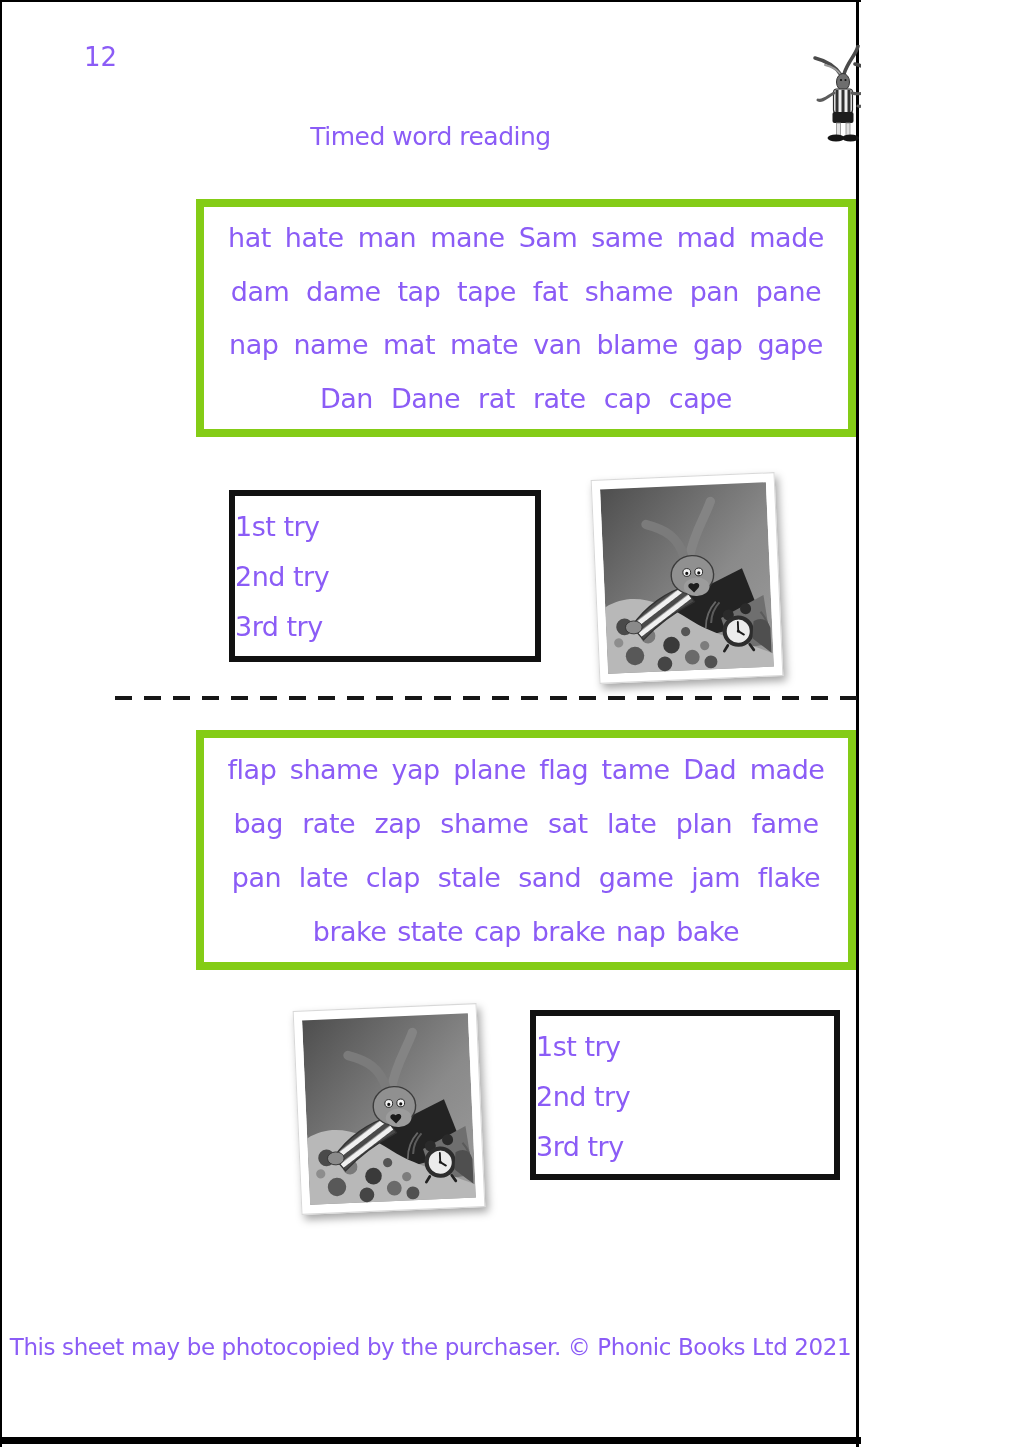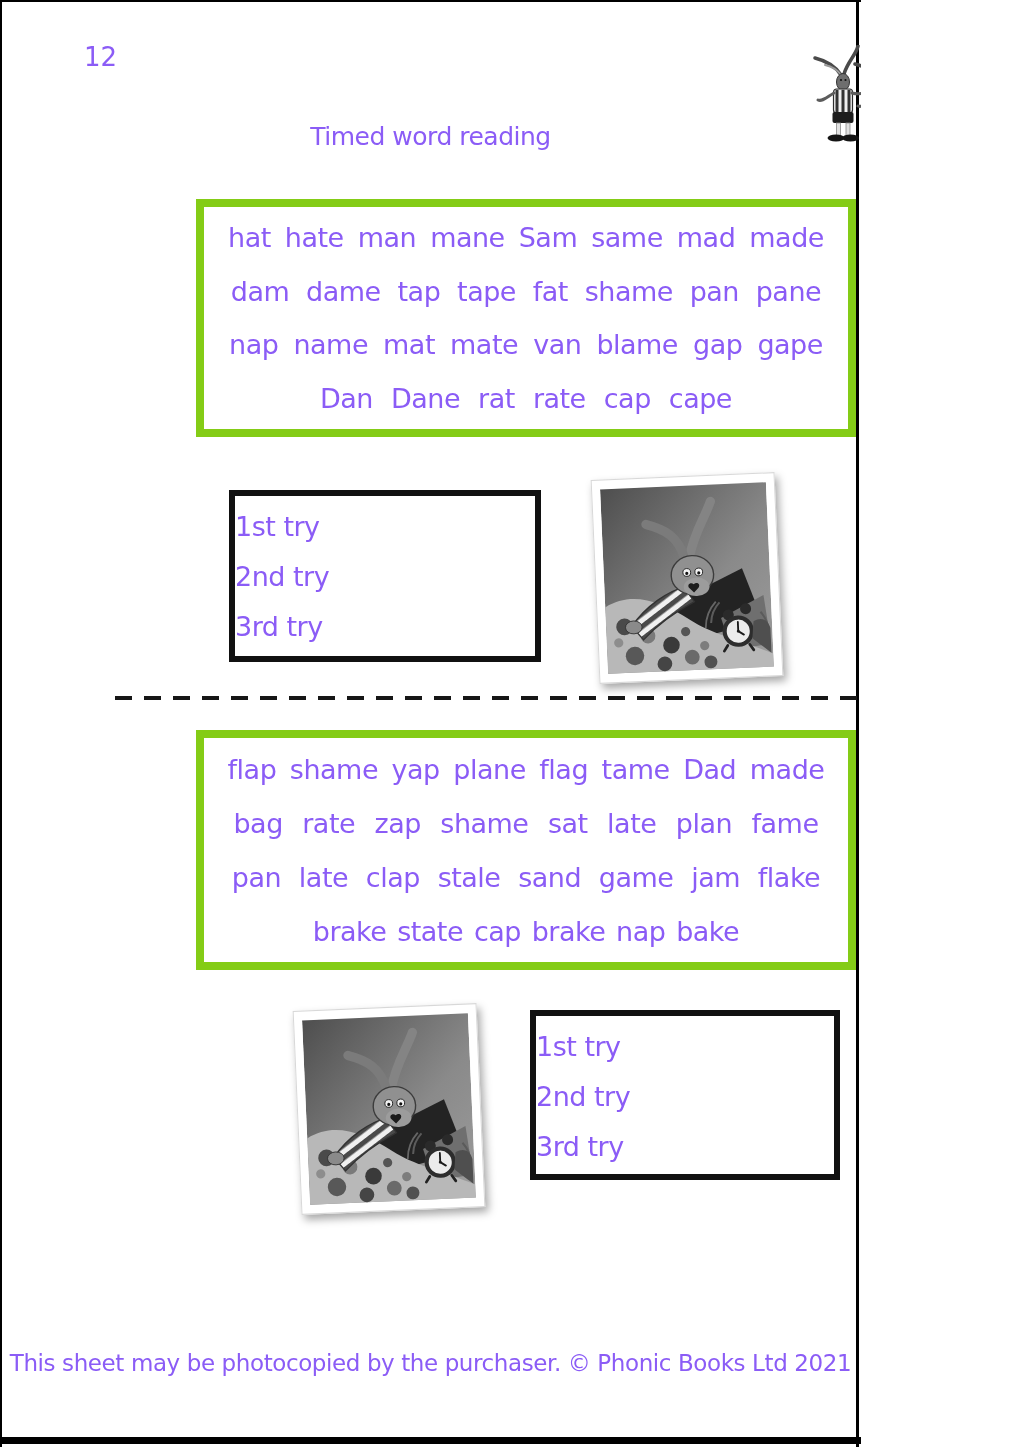--- a/index.html
+++ b/index.html
@@ -50,21 +50,21 @@
     position:absolute; left:115px; top:696px; width:786px; height:4px;
     background:repeating-linear-gradient(90deg, #161616 0 17px, transparent 17px 29px);
   }
 
   .instructions {
     position:absolute; left:132px; top:1248px; width:760px; text-align:center;
     font-size:19px; line-height:27px; letter-spacing:-0.4px;
   }
   .copyright {
     position:absolute; left:0; right:0; top:1334px; text-align:center;
-    font-size:23px; letter-spacing:-0.4px;margin-top:16px;
+    font-size:23px; letter-spacing:-0.4px;
   }
   .hidden-defs { position:absolute; width:0; height:0; overflow:hidden; }
 </style>
 </head>
 <body>
 
 <div class="page">
   <div class="edge-top"></div>
   <div class="edge-left"></div>
   <div class="edge-right"></div>

